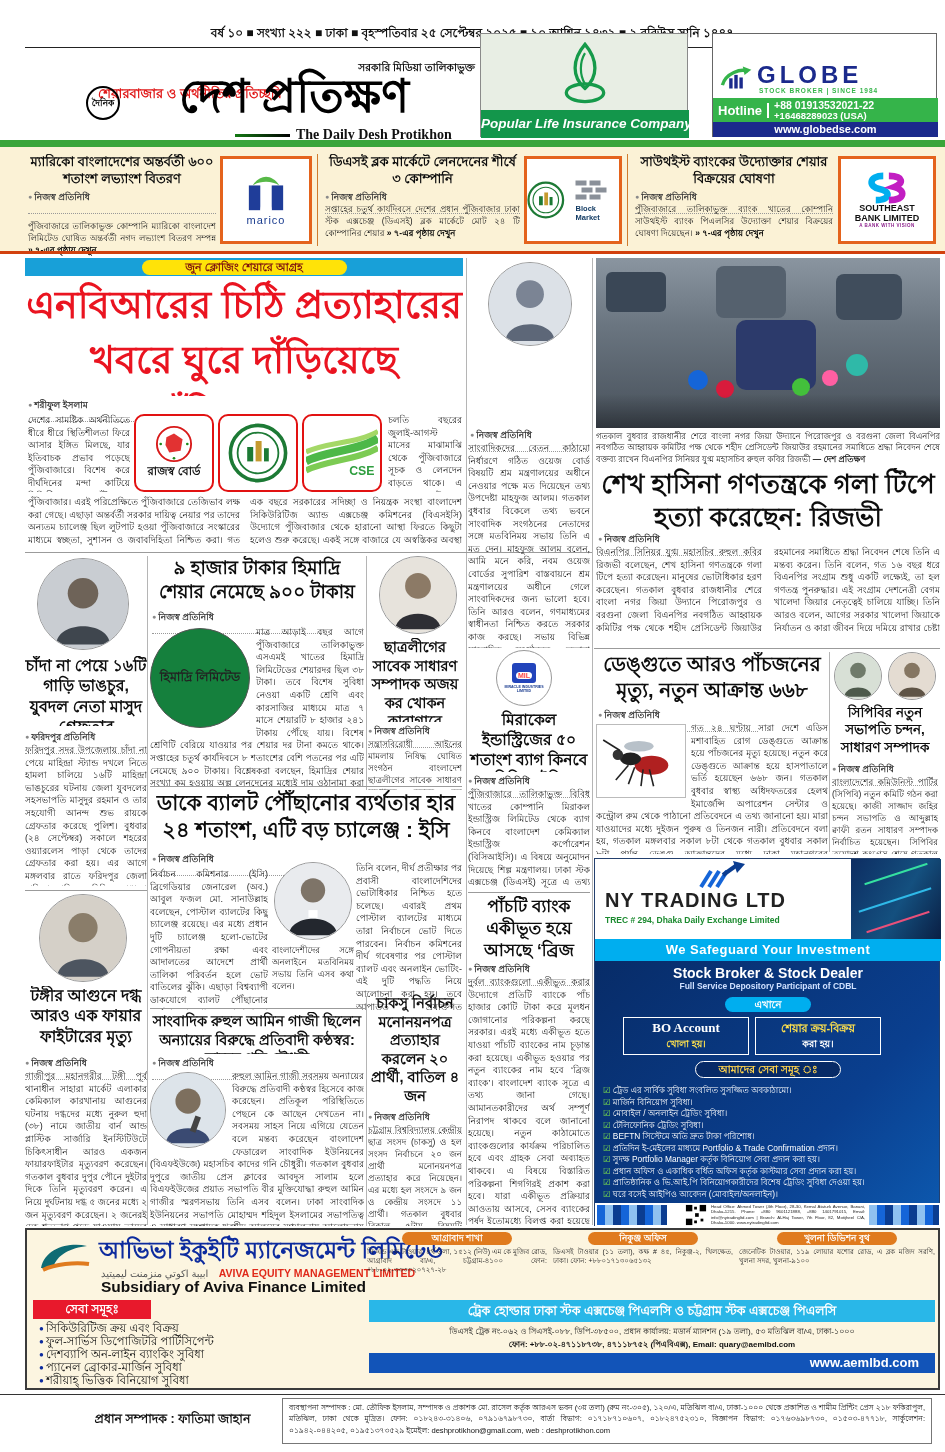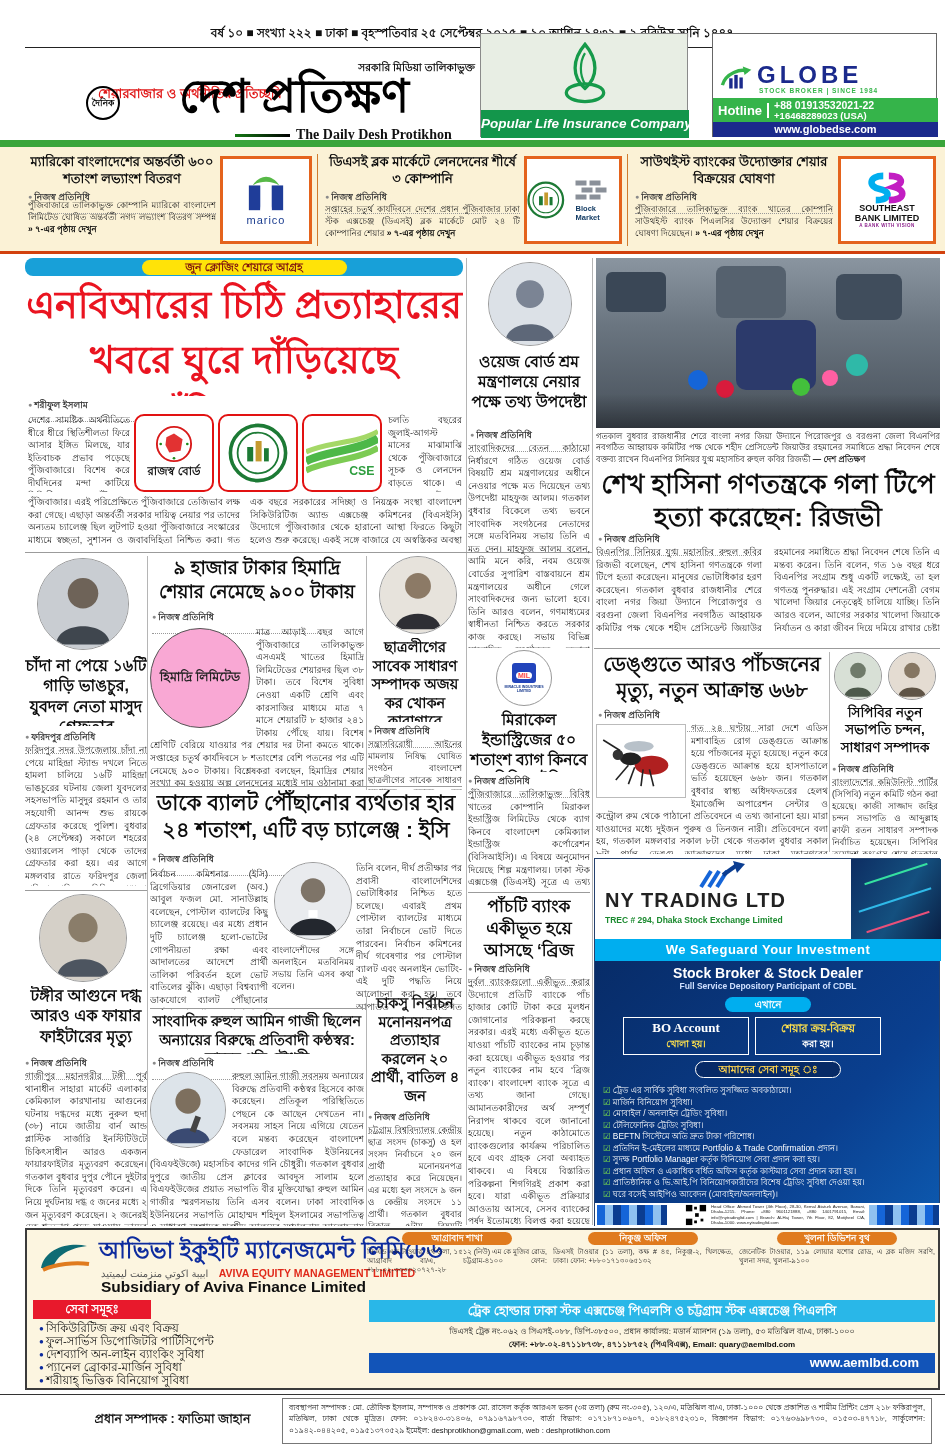--- a/index.html
+++ b/index.html
@@ -76,21 +76,21 @@
     </div>
     <div class="a" style="left:0;top:88px;width:225px;height:15px;background:#1b2a8c;color:#fff;font-size:11px;font-weight:700;text-align:center;line-height:15px;">www.globedse.com</div>
   </div>
 
   <div class="a" style="left:0;top:140px;width:945px;height:7px;background:#3aa53a;"></div>
 
   <div class="a" style="left:0;top:147px;width:945px;height:104px;background:#fbf2d6;"></div>
 
   <div class="a hl" style="left:28px;top:154px;width:188px;height:34px;font-size:13px;">ম্যারিকো বাংলাদেশের অন্তর্বর্তী ৬০০ শতাংশ লভ্যাংশ বিতরণ</div>
   <div class="a by" style="left:28px;top:190px;width:188px;">নিজস্ব প্রতিনিধি</div>
-  <div class="a bd" style="left:28px;top:200px;width:188px;height:44px;font-size:8.5px;">
+  <div class="a bd" style="left:28px;top:221px;width:188px;height:44px;font-size:8.5px;">
     <span>পুঁজিবাজারে তালিকাভুক্ত কোম্পানি ম্যারিকো বাংলাদেশ লিমিটেড ঘোষিত অন্তর্বর্তী নগদ লভ্যাংশ বিতরণ সম্পন্ন</span>
     <span class="more">» ৭-এর পৃষ্ঠায় দেখুন</span>
   </div>
   <div class="a logo-box" style="left:220px;top:156px;width:92px;height:88px;">
     <svg viewBox="0 0 60 42" style="width:58px;height:40px;">
         <rect x="12" y="12" width="12" height="26" fill="#1f3d99"></rect>
         <rect x="36" y="12" width="12" height="26" fill="#1f3d99"></rect>
         <path d="M24 38 C26 22 34 22 36 38 Z" fill="#fff"></path>
         <path d="M16 12 C24 0 36 0 44 12 C36 7 24 7 16 12 Z" fill="#57b947"></path>
       </svg>
@@ -139,21 +139,21 @@
         <path d="M26 4 C10 4 10 16 22 18 C34 20 34 30 18 30" stroke="#00aeef" stroke-width="7" fill="none"></path>
         <path d="M32 4 C48 4 48 12 38 16 C50 19 50 30 32 30" stroke="#c21ec2" stroke-width="7" fill="none"></path>
       </svg>
     <div style="font-size:9px;font-weight:800;color:#111;line-height:1.05;">SOUTHEAST</div>
     <div style="font-size:9px;font-weight:700;color:#111;line-height:1.05;">BANK LIMITED</div>
     <div style="font-size:4.5px;font-weight:700;color:#8b1f8b;letter-spacing:.5px;">A BANK WITH VISION</div>
   </div>
 
   <div class="a" style="left:0;top:251px;width:945px;height:3px;background:#d2410e;"></div>
 
-  <div class="a" style="left:25px;top:258px;width:438px;height:18px;background:#18a0d8;border-radius:8px;">
+  <div class="a" style="left:25px;top:258px;width:438px;height:18px;background:#18a0d8;">
     <div style="margin:1.5px auto 0;width:205px;height:15px;background:#ffe308;border-radius:8px;color:#7c0f0f;font-size:11px;font-weight:700;text-align:center;line-height:15px;">জুন ক্লোজিং শেয়ারে আগ্রহ</div>
   </div>
   <div class="a hl" style="left:25px;top:278px;width:438px;height:118px;font-size:38px;line-height:1.45;color:#ea1420;">এনবিআরের চিঠি প্রত্যাহারের খবরে ঘুরে দাঁড়িয়েছে পুঁজিবাজার</div>
   <div class="a by" style="left:28px;top:398px;width:150px;">শরীফুল ইসলাম</div>
 
   <div class="a bd" style="left:28px;top:414px;width:102px;height:78px;">দেশের সামষ্টিক অর্থনীতিতে ধীরে ধীরে স্থিতিশীলতা ফিরে আসার ইঙ্গিত মিলছে, যার ইতিবাচক প্রভাব পড়েছে পুঁজিবাজারে। বিশেষ করে দীর্ঘদিনের মন্দা কাটিয়ে স্থিতিশীলতার পথে হাঁটছে</div>
 
   <div class="a lead-logo" style="left:134px;top:414px;width:80px;height:78px;">
     <svg viewBox="0 0 40 40" style="width:38px;height:38px;">
         <circle cx="20" cy="20" r="18" fill="none" stroke="#d81a1a" stroke-width="2"></circle>
@@ -193,21 +193,20 @@
   <div class="a vline" style="left:592px;top:258px;width:1px;height:967px;"></div>
   <div class="a hline" style="left:25px;top:552px;width:567px;height:1px;"></div>
 
   <div class="a port" style="left:488px;top:262px;width:84px;height:84px;">
     <svg viewBox="0 0 100 100">
         <rect width="100" height="100" fill="#dce1e7"></rect>
         <circle cx="50" cy="38" r="17" fill="#7b8494"></circle>
         <path d="M20 95 C22 68 78 68 80 95 Z" fill="#5d6778"></path>
       </svg>
   </div>
-  <div class="a hl" style="left:468px;top:352px;width:122px;height:72px;font-size:15.5px;">ওয়েজ বোর্ড শ্রম মন্ত্রণালয়ে নেয়ার পক্ষে তথ্য উপদেষ্টা</div>
   <div class="a by" style="left:470px;top:428px;width:118px;">নিজস্ব প্রতিনিধি</div>
   <div class="a bd" style="left:468px;top:442px;width:122px;height:206px;">
     <span>সাংবাদিকদের বেতন কাঠামো নির্ধারণে গঠিত ওয়েজ বোর্ড বিষয়টি শ্রম মন্ত্রণালয়ের অধীনে নেওয়ার পক্ষে মত দিয়েছেন তথ্য উপদেষ্টা মাহফুজ আলম। গতকাল বুধবার বিকেলে তথ্য ভবনে সাংবাদিক সংগঠনের নেতাদের সঙ্গে মতবিনিময় সভায় তিনি এ মত দেন। মাহফুজ আলম বলেন, আমি মনে করি, নবম ওয়েজ বোর্ডের সুপারিশ বাস্তবায়নে শ্রম মন্ত্রণালয়ের অধীনে গেলে সাংবাদিকদের জন্য ভালো হবে। তিনি আরও বলেন, গণমাধ্যমের স্বাধীনতা নিশ্চিত করতে সরকার কাজ করছে। সভায় বিভিন্ন সাংবাদিক সংগঠনের নেতারা উপস্থিত ছিলেন। এতে সাংবাদিকদের বেতন-ভাতা, চাকরির নিরাপত্তাসহ নানা বিষয় নিয়ে আলোচনা হয়। এ সময় তথ্য মন্ত্রণালয়ের ঊর্ধ্বতন কর্মকর্তারা উপস্থিত ছিলেন।</span>
     
   </div>
 
   <div class="a" style="left:596px;top:258px;width:344px;height:170px;background:linear-gradient(180deg,#8a95a0 0%,#6a7580 40%,#47505a 100%);overflow:hidden;">
     <div style="position:absolute;left:10px;top:14px;width:60px;height:40px;background:#3a4756;border-radius:6px;"></div>
     <div style="position:absolute;left:120px;top:8px;width:70px;height:52px;background:#55616e;border-radius:8px;"></div>
     <div style="position:absolute;left:240px;top:16px;width:66px;height:46px;background:#404d5c;border-radius:8px;"></div>
@@ -283,21 +282,21 @@
             <g stroke="#1565d8" stroke-width="4">
               <line x1="8" y1="26" x2="18" y2="10"></line>
               <line x1="16" y1="26" x2="26" y2="10"></line>
               <line x1="24" y1="26" x2="34" y2="10"></line>
             </g>
             <path d="M30 14 L44 4" stroke="#0b3d91" stroke-width="4" fill="none"></path>
             <path d="M40 0 L52 3 L44 12 Z" fill="#0b3d91"></path>
           </svg>
       </div>
       <div class="a" style="left:10px;top:30px;width:250px;height:24px;font-size:20px;font-weight:700;color:#222;letter-spacing:1px;">NY TRADING LTD</div>
-      <div class="a" style="left:10px;top:56px;width:250px;height:12px;font-size:8.5px;font-weight:700;color:#1b8a2f;">TREC # 294, Dhaka Stock Exchange Limited</div>
+      <div class="a" style="left:10px;top:56px;width:250px;height:12px;font-size:8.5px;font-weight:700;color:#1b8a2f;">TREC # 294, Dhaka Daily Exchange Limited</div>
       <div class="a" style="left:256px;top:0;width:90px;height:80px;background:linear-gradient(120deg,#0d2d62,#14507f 55%,#0a1f44);">
         <div style="position:absolute;left:12px;top:14px;width:66px;height:2px;background:#35e0a0;transform:rotate(-18deg);"></div>
         <div style="position:absolute;left:6px;top:40px;width:76px;height:2px;background:#2fb9e8;transform:rotate(-18deg);"></div>
         <div style="position:absolute;left:14px;top:62px;width:66px;height:2px;background:#e8507a;transform:rotate(-18deg);"></div>
       </div>
     </div>
     <div class="a" style="left:0;top:106px;width:346px;height:16px;color:#fff;font-size:14px;font-weight:700;text-align:center;">Stock Broker &amp; Stock Dealer</div>
     <div class="a" style="left:0;top:80px;width:346px;height:22px;background:#00aeef;color:#fff;font-size:13px;font-weight:700;text-align:center;line-height:22px;letter-spacing:.5px;">We Safeguard Your Investment</div>
     <div class="a" style="left:0;top:122px;width:346px;height:11px;color:#cfe0ff;font-size:8.5px;font-weight:700;text-align:center;">Full Service Depository Participant of CDBL</div>
     <div class="a pill" style="left:130px;top:138px;width:86px;height:15px;background:#00aeef;color:#fff;font-size:10px;line-height:15px;">এখানে</div>
@@ -368,21 +367,21 @@
   <div class="a bd" style="left:25px;top:1070px;width:122px;height:156px;">
     <span>গাজীপুর মহানগরীর টঙ্গী পূর্ব থানাধীন সাহারা মার্কেট এলাকার কেমিক্যাল কারখানায় আগুনের ঘটনায় দগ্ধদের মধ্যে নুরুল হুদা (৩৮) নামে জাতীয় বার্ন আন্ড প্লাস্টিক সার্জারি ইনস্টিটিউটে চিকিৎসাধীন আরও একজন ফায়ারফাইটার মৃত্যুবরণ করেছেন। গতকাল বুধবার দুপুর পৌনে দুইটার দিকে তিনি মৃত্যুবরণ করেন। এ নিয়ে দুর্ঘটনায় দগ্ধ ৫ জনের মধ্যে ২ জন মৃত্যুবরণ করেছেন। ২ জনেরই দেহ শতভাগ পুড়ে যাওয়ায় তাদের অবস্থা আশঙ্কাজনক ছিল। দগ্ধরা হলেন-ফায়ার সার্ভিসের পরিদর্শক জান্নাতুল নাঈম (৪৩) ৪২%, ফায়ার ফাইটার মো. শামীম (৪৫),</span>
     
   </div>
 
   <div class="a vline" style="left:147px;top:556px;width:1px;height:669px;"></div>
 
   <div class="a hl" style="left:150px;top:556px;width:214px;height:52px;font-size:18.5px;">৯ হাজার টাকার হিমাদ্রি শেয়ার নেমেছে ৯০০ টাকায়</div>
   <div class="a by" style="left:152px;top:610px;width:170px;">নিজস্ব প্রতিনিধি</div>
   <div class="a bd" style="left:150px;top:626px;width:214px;height:160px;">
-    <span style="float:left;width:98px;height:98px;margin:2px 6px 2px 0;border:1.5px solid #555;border-radius:50%;display:flex;align-items:center;justify-content:center;font-size:12.5px;font-weight:700;color:#222;text-align:center;background:#f9a8d4;">হিমাদ্রি লিমিটেড</span>
+    <span style="float:left;width:98px;height:98px;margin:2px 6px 2px 0;border:1.5px solid #555;border-radius:50%;display:flex;align-items:center;justify-content:center;font-size:12.5px;font-weight:700;color:#222;text-align:center;background:#15803d;">হিমাদ্রি লিমিটেড</span>
     <span>মাত্র আড়া‌ই বছর আগে পুঁজিবাজারে তালিকাভুক্ত এসএমই খাতের হিমাদ্রি লিমিটেডের শেয়ারদর ছিল ৩৮ টাকা। তবে বিশেষ সুবিধা নেওয়া একটি শ্রেণি এবং কারসাজির মাধ্যমে মাত্র ৭ মাসে শেয়ারটি ৮ হাজার ২৪১ টাকায় পৌঁছে যায়। বিশেষ শ্রেণিটি বেরিয়ে যাওয়ার পর শেয়ার দর টানা কমতে থাকে। সপ্তাহের চতুর্থ কার্যদিবসে ৮ শতাংশের বেশি পতনের পর এটি নেমেছে ৯০০ টাকায়। বিশ্লেষকরা বলছেন, হিমাদ্রির শেয়ার সংখ্যা কম হওয়ায় অল্প লেনদেনের মধ্যেই দাম ওঠানামা করা সম্ভব। কারসাজি চক্র প্রথমে নিজেদের মধ্যে লেনদেন করে দর বাড়ায়, পরে সাধারণ বিনিয়োগকারীদের কাছে উচ্চ দরে বিক্রি করে বেরিয়ে যায়। এই কোম্পানির পরিশোধিত মূলধন ২ কোটি ৬২ লাখ ৫০ হাজার টাকা, মোট শেয়ার সংখ্যা ২৬ লাখ ২৫ হাজার। উদ্যোক্তা</span>
     
   </div>
 
   <div class="a vline" style="left:366px;top:556px;width:1px;height:234px;"></div>
 
   <div class="a port" style="left:379px;top:556px;width:78px;height:78px;">
     <svg viewBox="0 0 100 100">
         <rect width="100" height="100" fill="#e7e3dc"></rect>
         <circle cx="50" cy="38" r="17" fill="#8c7a66"></circle>

